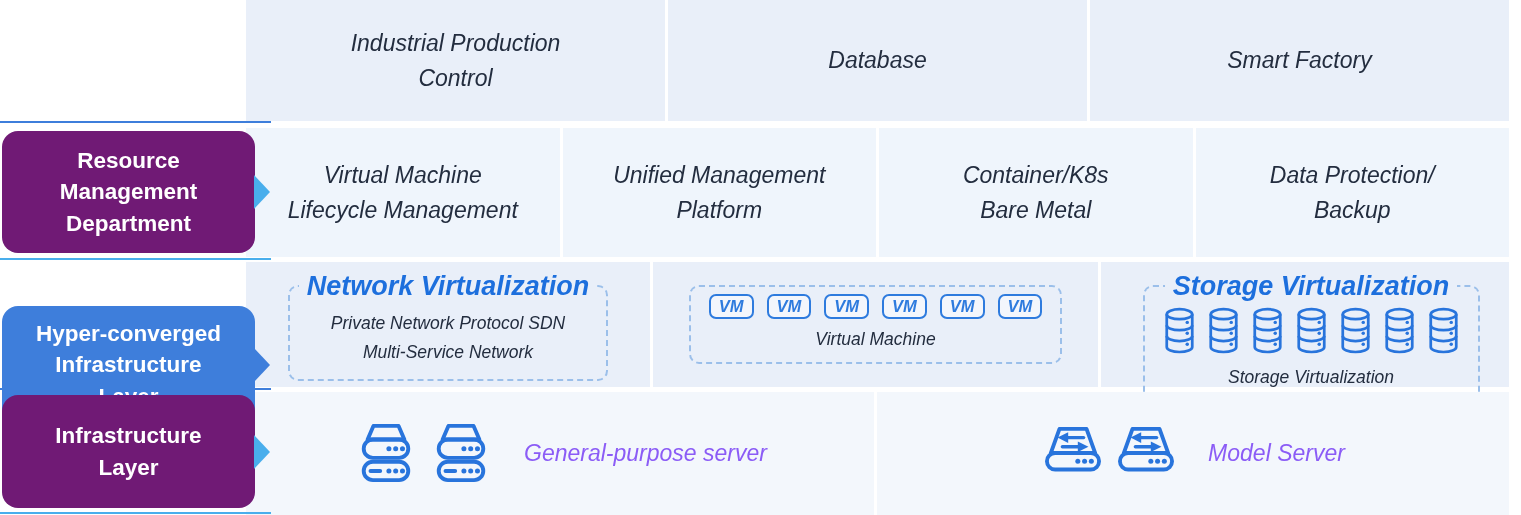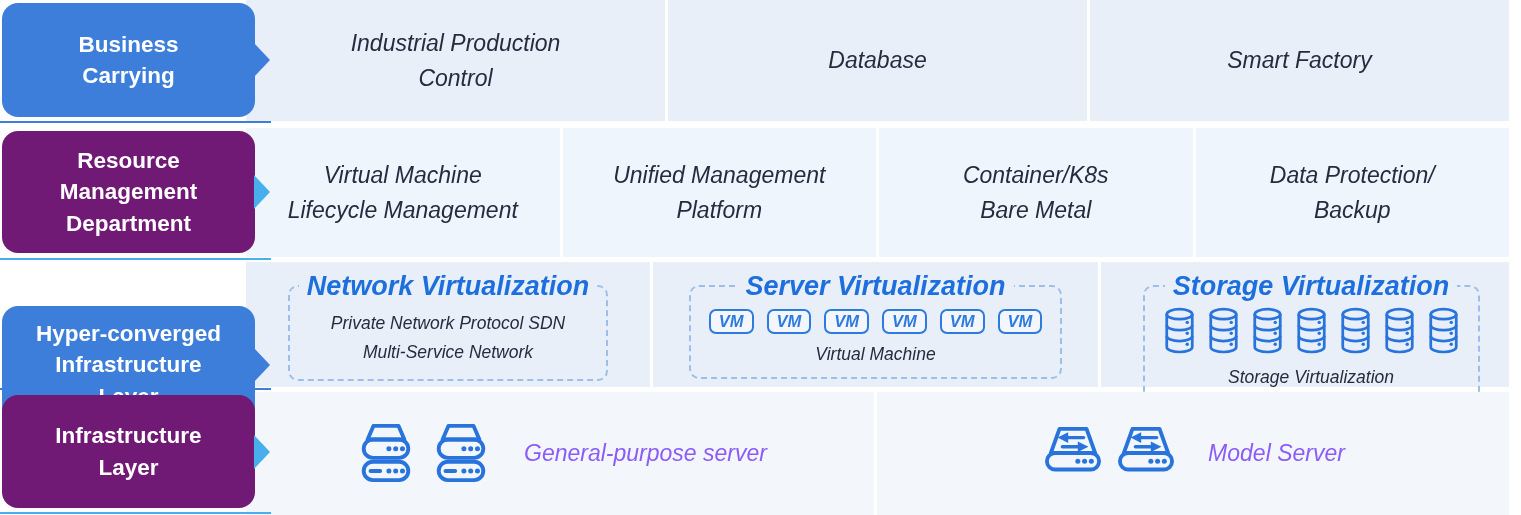--- a/index.html
+++ b/index.html
@@ -127,21 +127,20 @@
     <div class="vsec vsec-1">
       <div class="vbox">
         <div class="vtitle">Network Virtualization</div>
         <div class="vlines">Private Network Protocol SDN
 Multi-Service Network</div>
       </div>
     </div>
 
     <div class="vsec vsec-2">
       <div class="vbox">
-        <div class="vtitle">Server Virtualization</div>
         <div class="vm-row">
           <span class="vm-chip">VM</span>
           <span class="vm-chip">VM</span>
           <span class="vm-chip">VM</span>
           <span class="vm-chip">VM</span>
           <span class="vm-chip">VM</span>
           <span class="vm-chip">VM</span>
         </div>
         <div class="vcaption">Virtual Machine</div>
       </div>
@@ -297,25 +296,20 @@
               <circle cx="38" cy="36.5" r="2.6" fill="#2874dc" stroke="none"></circle>
               <circle cx="45" cy="36.5" r="2.6" fill="#2874dc" stroke="none"></circle>
               <circle cx="52" cy="36.5" r="2.6" fill="#2874dc" stroke="none"></circle>
             </svg>
           </span>
       </div>
       <div>Model Server</div>
     </div>
   </div>
 
-  <div class="row-label label-dark label-1">
-    <span>Business
-Carrying</span>
-    <span class="label-tip"></span>
-  </div>
   <div class="row-line row-line-1"></div>
 
   <div class="row-label label-light label-2">
     <span>Resource
 Management
 Department</span>
     <span class="label-tip"></span>
   </div>
   <div class="row-line row-line-2"></div>
 

